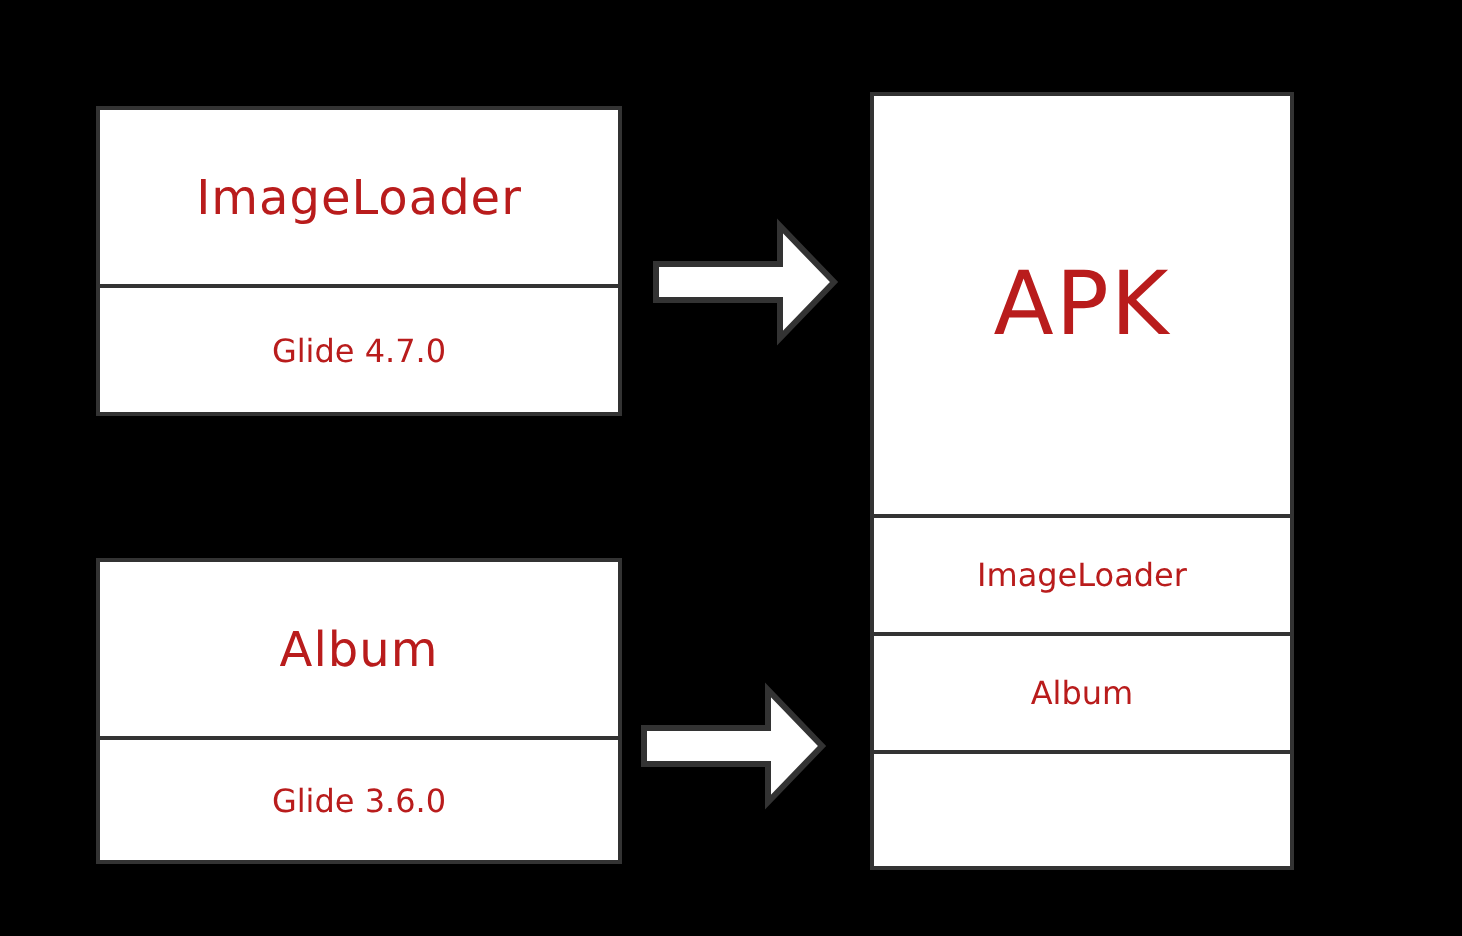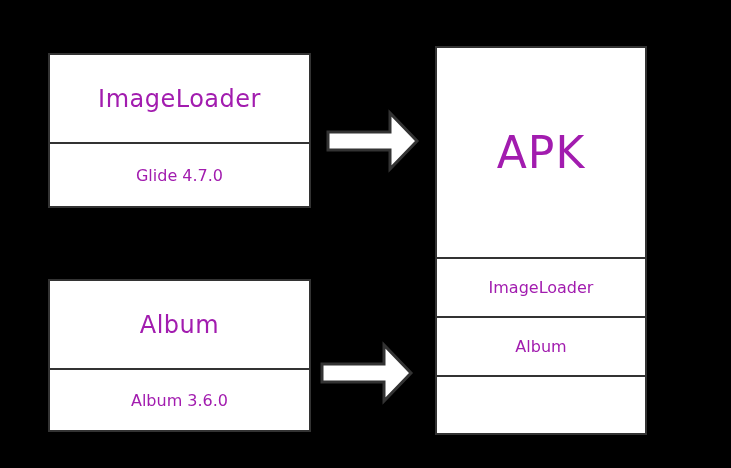--- a/index.html
+++ b/index.html
@@ -20,21 +20,21 @@
     background: #ffffff;
     border: 2px solid #333333;
     box-sizing: border-box;
     display: flex;
     flex-direction: column;
   }
   .cell {
     display: flex;
     align-items: center;
     justify-content: center;
-    color: #a21caf;
+    color: #b91c1c;
     box-sizing: border-box;
   }
   .cell.divided {
     border-bottom: 2px solid #333333;
   }
   .module-name {
     font-size: 24px;
     letter-spacing: 0.5px;
   }
   .dep-name {
@@ -79,21 +79,21 @@
     <div class="cell cell-b">
       <span class="dep-name">Glide 4.7.0</span>
     </div>
   </div>
 
   <div class="box" id="module-bottom">
     <div class="cell cell-a divided">
       <span class="module-name">Album</span>
     </div>
     <div class="cell cell-b">
-      <span class="dep-name">Album 3.6.0</span>
+      <span class="dep-name">Glide 3.6.0</span>
     </div>
   </div>
 
   <div class="box" id="apk-box">
     <div class="cell apk-main divided">
       <span class="apk-title">APK</span>
     </div>
     <div class="cell row-1 divided">
       <span class="apk-row">ImageLoader</span>
     </div>

